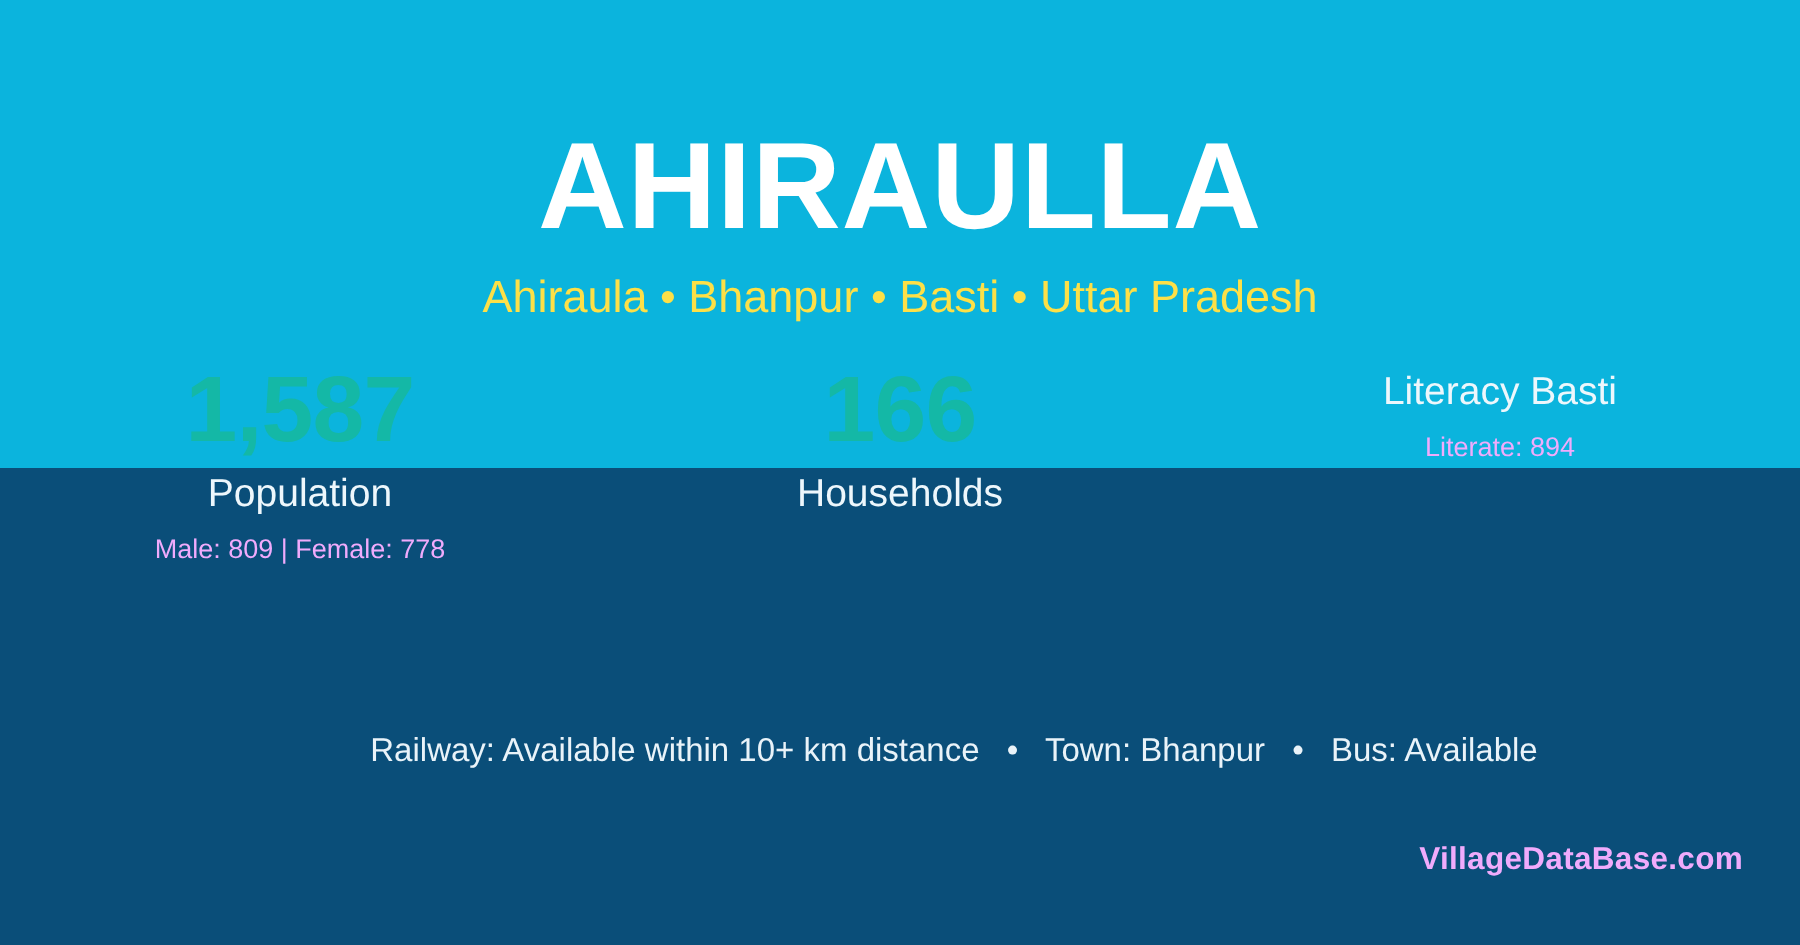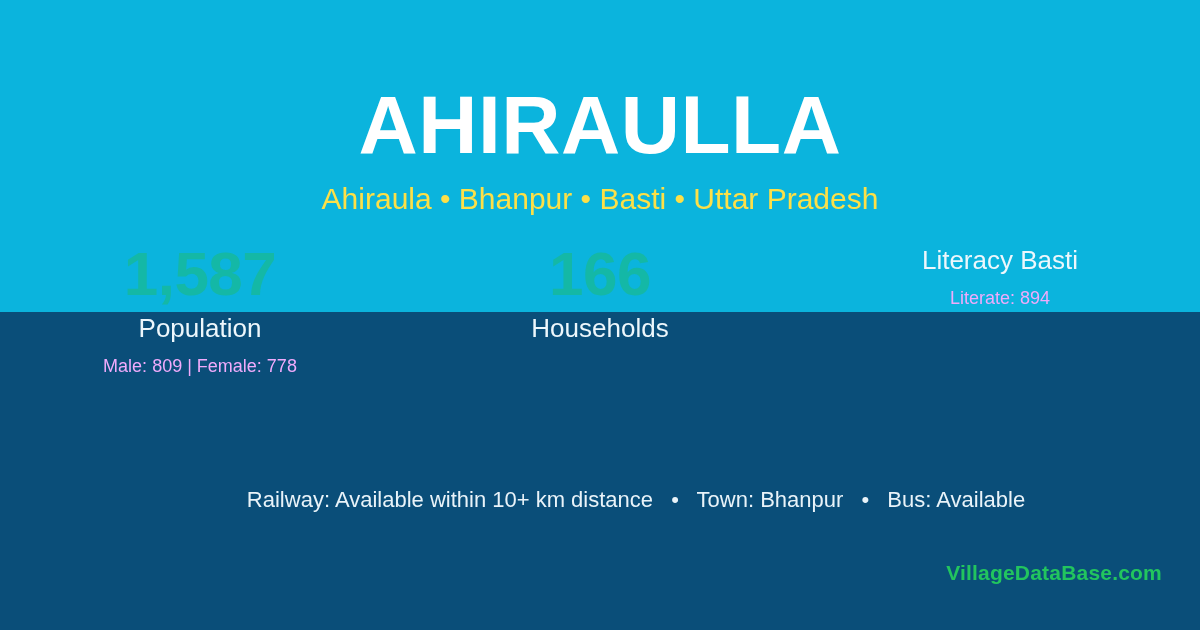--- a/index.html
+++ b/index.html
@@ -114,21 +114,21 @@
   }
 
   
   .footer-brand {
     position: absolute;
     right: 38px;
     bottom: 18px;
     font-size: 21px;
     font-weight: bold;
     line-height: 26px;
-    color: #22c55e;
+    color: #f0abfc;
     letter-spacing: 0.2px;
   }
 </style>
 </head>
 <body>
 
 <div class="card">
 
   <div class="band-top"></div>
 

